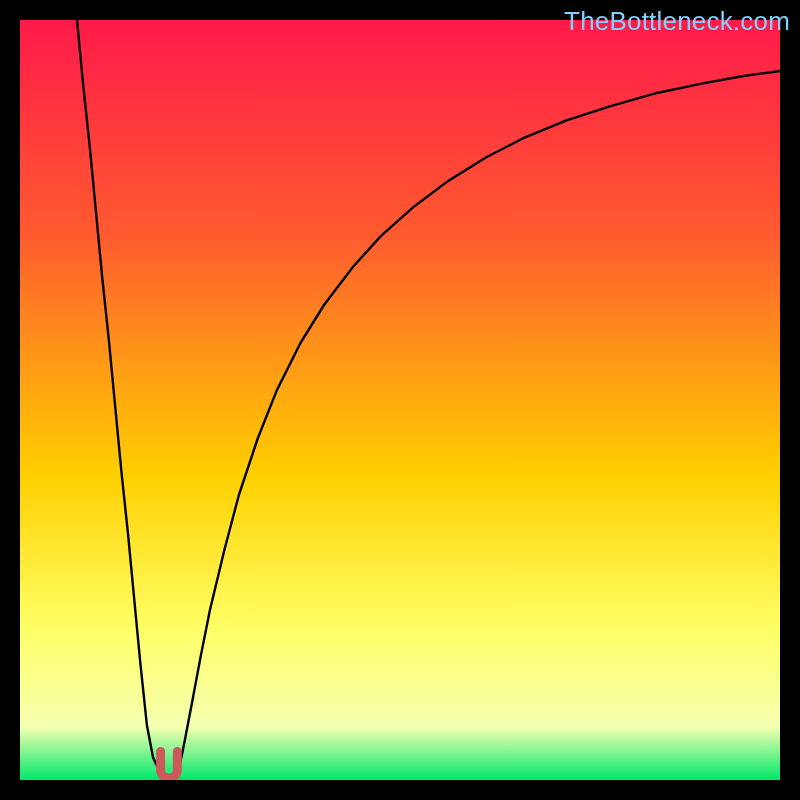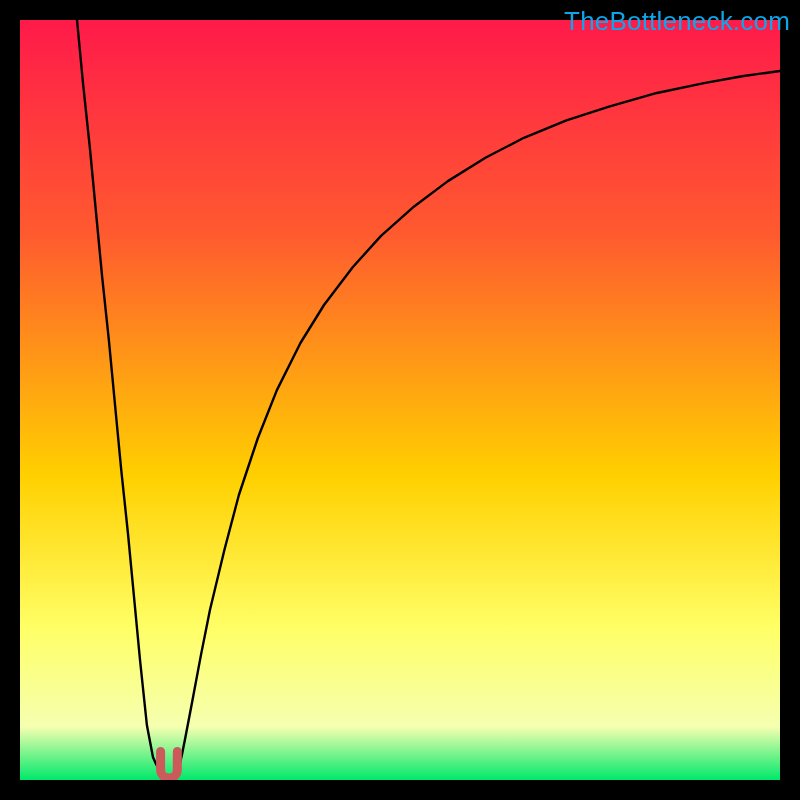--- a/index.html
+++ b/index.html
@@ -22,21 +22,21 @@
     left: 20px;
     top: 20px;
     width: 760px;
     height: 760px;
     overflow: hidden;
   }
   .watermark {
     position: absolute;
     top: 6px;
     right: 10px;
-    color: #0ea5e9;
+    color: #7dd3fc;
     font-size: 26px;
     letter-spacing: 0.2px;
     user-select: none;
   }
   svg { display: block; }
 </style>
 </head>
 <body>
 
 <div class="stage">

